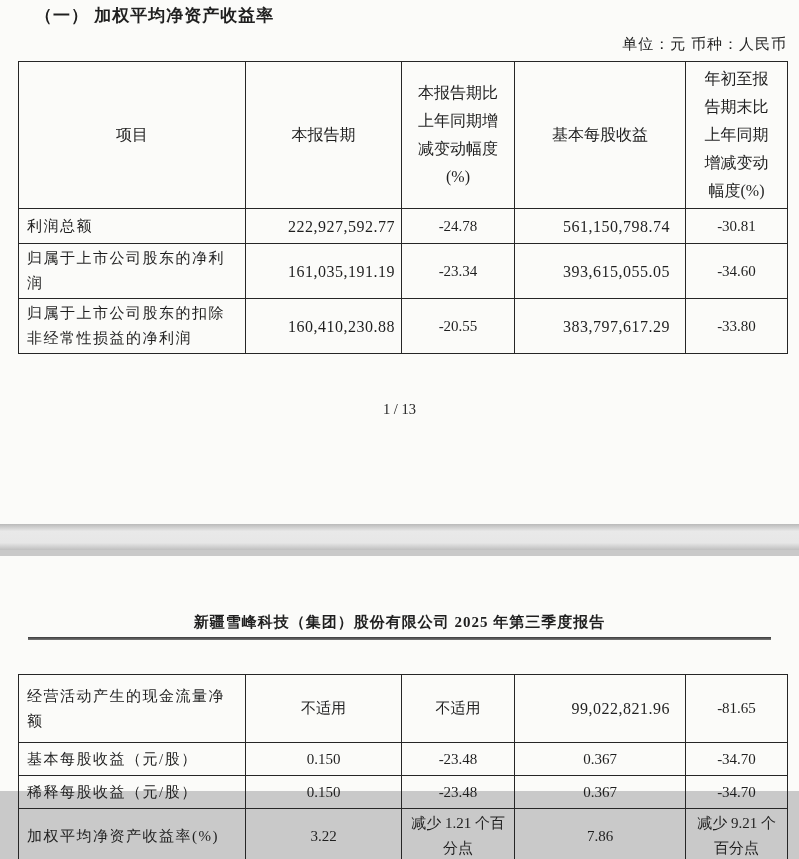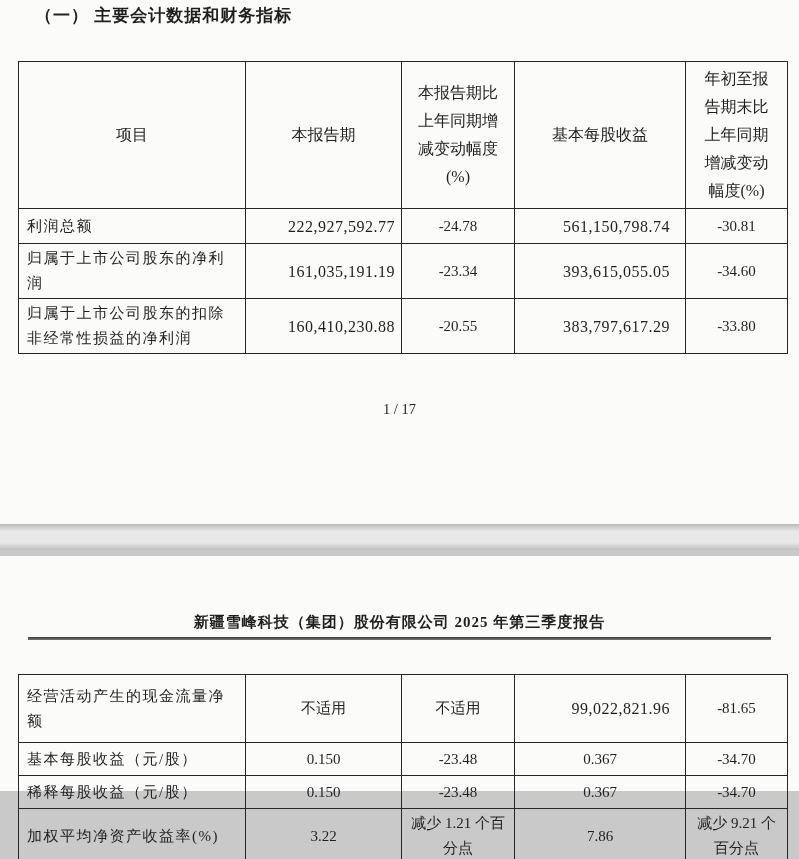--- a/index.html
+++ b/index.html
@@ -78,21 +78,22 @@
   .fin td.al-right{text-align:right;letter-spacing:.5px;font-size:16px;}
   .fin td.c1.al-right{padding-right:6px;}
   .fin td.c3.al-right{padding-right:15px;}
 </style>
 </head>
 <body>
 
 <div class="viewport">
 
   <div class="page page1">
-    <div class="section-heading">（一） 主要会计数据和财务指标</div>
+    <div class="section-heading">（一） 加权平均净资产收益率</div>
+    <div class="unit-note">单位：元  币种：人民币</div>
 
     <table class="fin t1">
       <colgroup>
         <col style="width:227px">
           <col style="width:156px">
           <col style="width:113px">
         <col style="width:171px">
           <col style="width:102px">
       </colgroup>
       <thead>
@@ -122,21 +123,21 @@
           <tr>
             <td class="c0 al-left">归属于上市公司股东的扣除非经常性损益的净利润</td>
             <td class="c1 al-right">160,410,230.88</td>
             <td class="c2 al-center">-20.55</td>
             <td class="c3 al-right">383,797,617.29</td>
             <td class="c4 al-center">-33.80</td>
           </tr>
         </tbody>
     </table>
 
-    <div class="page-number">1 / 17</div>
+    <div class="page-number">1 / 13</div>
   </div>
 
   <div class="page-gap"></div>
 
   <div class="page page2">
     <div class="running-title">新疆雪峰科技（集团）股份有限公司 2025 年第三季度报告</div>
     <div class="title-rule"></div>
 
     <table class="fin t2">
       <colgroup>

